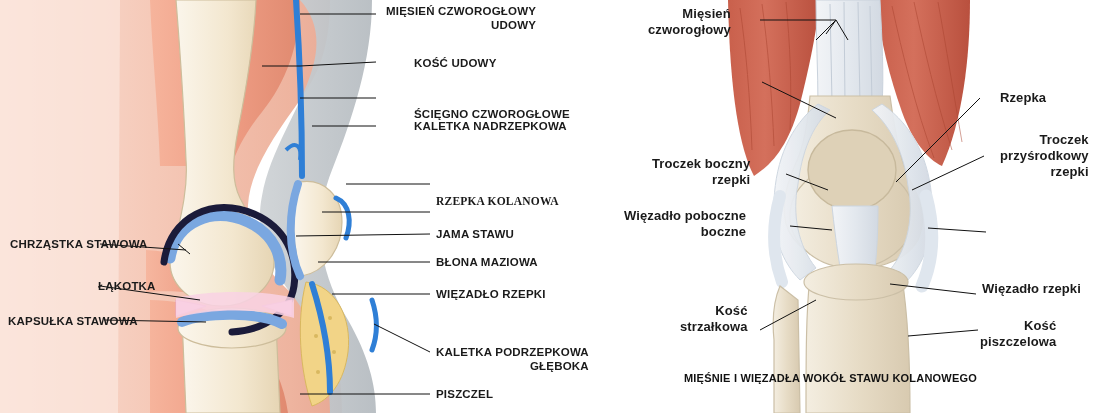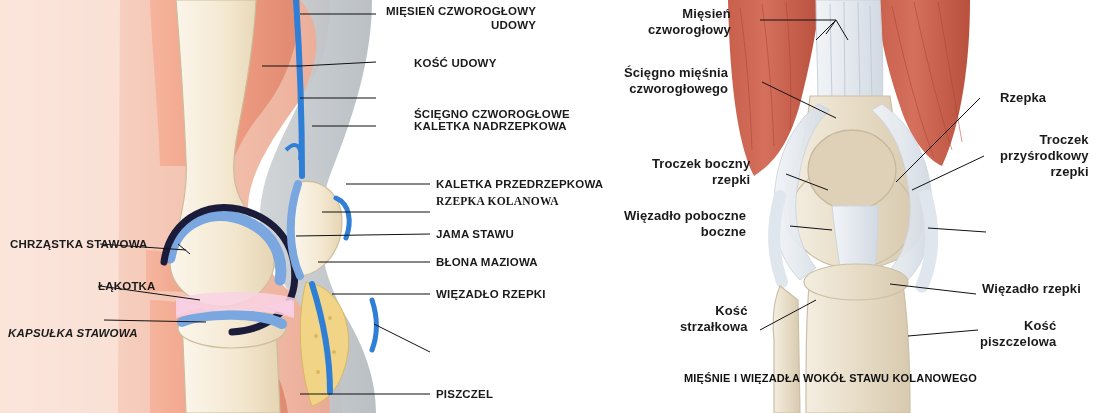--- a/index.html
+++ b/index.html
@@ -153,30 +153,31 @@
         <path d="M100,286 L200,300"></path>
         <path d="M104,320 L206,322"></path>
       </g>
     </svg>
 
     <div class="lbl lbl-left" style="left:386px;top:4px;">MIĘSIEŃ CZWOROGŁOWY
 UDOWY</div>
     <div class="lbl lbl-left" style="left:414px;top:56px;">KOŚĆ UDOWY</div>
     <div class="lbl lbl-left" style="left:414px;top:107px;">ŚCIĘGNO CZWOROGŁOWE</div>
     <div class="lbl lbl-left" style="left:414px;top:119px;">KALETKA NADRZEPKOWA</div>
-    <div class="lbl lbl-left" style="left:436px;top:177px;">KALETKA PRZEDRZEPKOWA</div>
     <div class="lbl lbl-left" style="left:436px;top:194px;font-family:Liberation Serif, serif;">RZEPKA KOLANOWA</div>
     <div class="lbl lbl-left" style="left:436px;top:227px;">JAMA STAWU</div>
     <div class="lbl lbl-left" style="left:436px;top:255px;">BŁONA MAZIOWA</div>
     <div class="lbl lbl-left" style="left:436px;top:287px;">WIĘZADŁO RZEPKI</div>
+    <div class="lbl lbl-left" style="left:436px;top:345px;">KALETKA PODRZEPKOWA
+GŁĘBOKA</div>
     <div class="lbl lbl-left" style="left:436px;top:387px;">PISZCZEL</div>
 
     <div class="lbl lbl-left" style="left:10px;top:237px;">CHRZĄSTKA STAWOWA</div>
     <div class="lbl lbl-left" style="left:98px;top:279px;">ŁĄKOTKA</div>
-    <div class="lbl lbl-left" style="left:8px;top:326px;font-style:italic;">KAPSUŁKA STAWOWA</div>
+    <div class="lbl lbl-left" style="left:8px;top:314px;">KAPSUŁKA STAWOWA</div>
   </div>
 
   <div class="panel" id="panel-right">
     <svg class="lines" width="471" height="413">
       <defs>
         <linearGradient id="muscR" x1="0" y1="0" x2="1" y2="0">
           <stop offset="0%" stop-color="#c9604c"></stop>
           <stop offset="40%" stop-color="#d4705c"></stop>
           <stop offset="100%" stop-color="#b9503e"></stop>
         </linearGradient>
@@ -250,22 +251,20 @@
         <path d="M256,182 L340,98"></path>
         <path d="M272,190 L344,156"></path>
         <path d="M288,228 L346,232"></path>
         <path d="M250,284 L336,294"></path>
         <path d="M268,336 L338,330"></path>
       </g>
     </svg>
 
     <div class="lbl lbl-right" style="left:8px;top:6px;">Mięsień
 czworogłowy</div>
-    <div class="lbl lbl-right" style="left:-16px;top:65px;">Ścięgno mięśnia
-czworogłowego</div>
     <div class="lbl lbl-right" style="left:12px;top:156px;">Troczek boczny
 rzepki</div>
     <div class="lbl lbl-right" style="left:-16px;top:208px;">Więzadło poboczne
 boczne</div>
     <div class="lbl lbl-right" style="left:40px;top:303px;">Kość
 strzałkowa</div>
 
     <div class="lbl lbl-right" style="left:360px;top:90px;">Rzepka</div>
     <div class="lbl lbl-right" style="left:360px;top:132px;">Troczek
 przyśrodkowy

